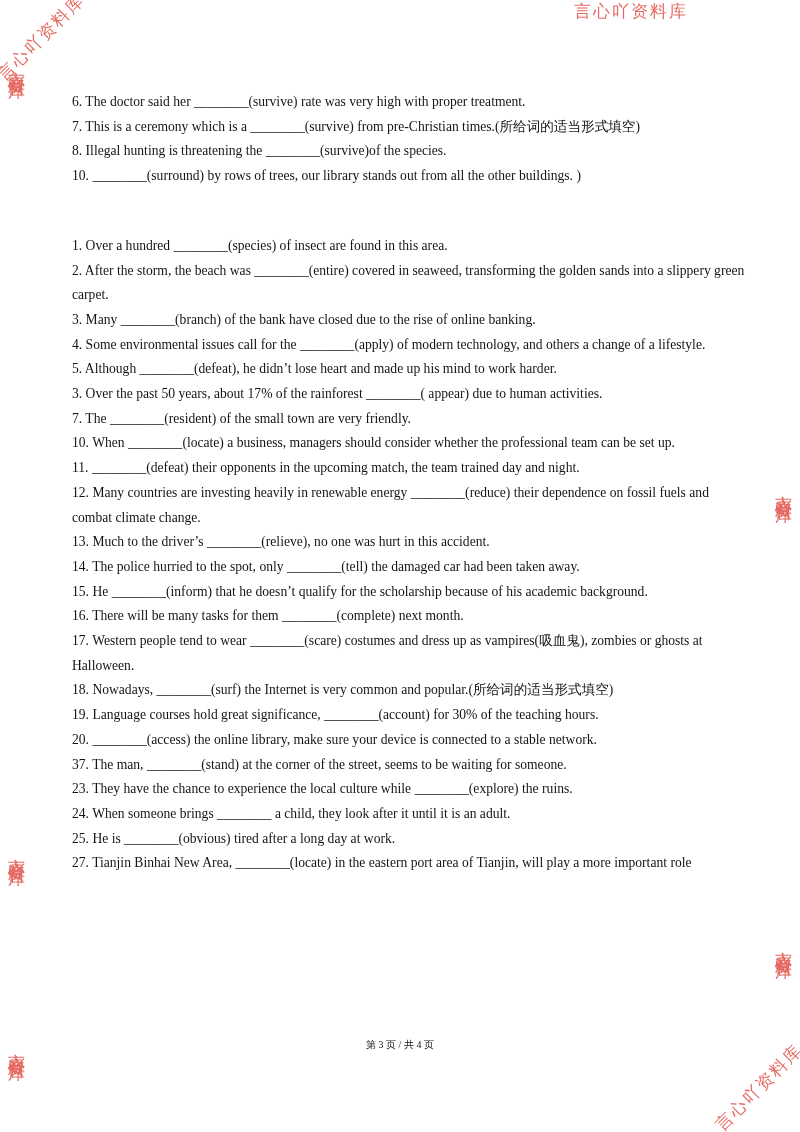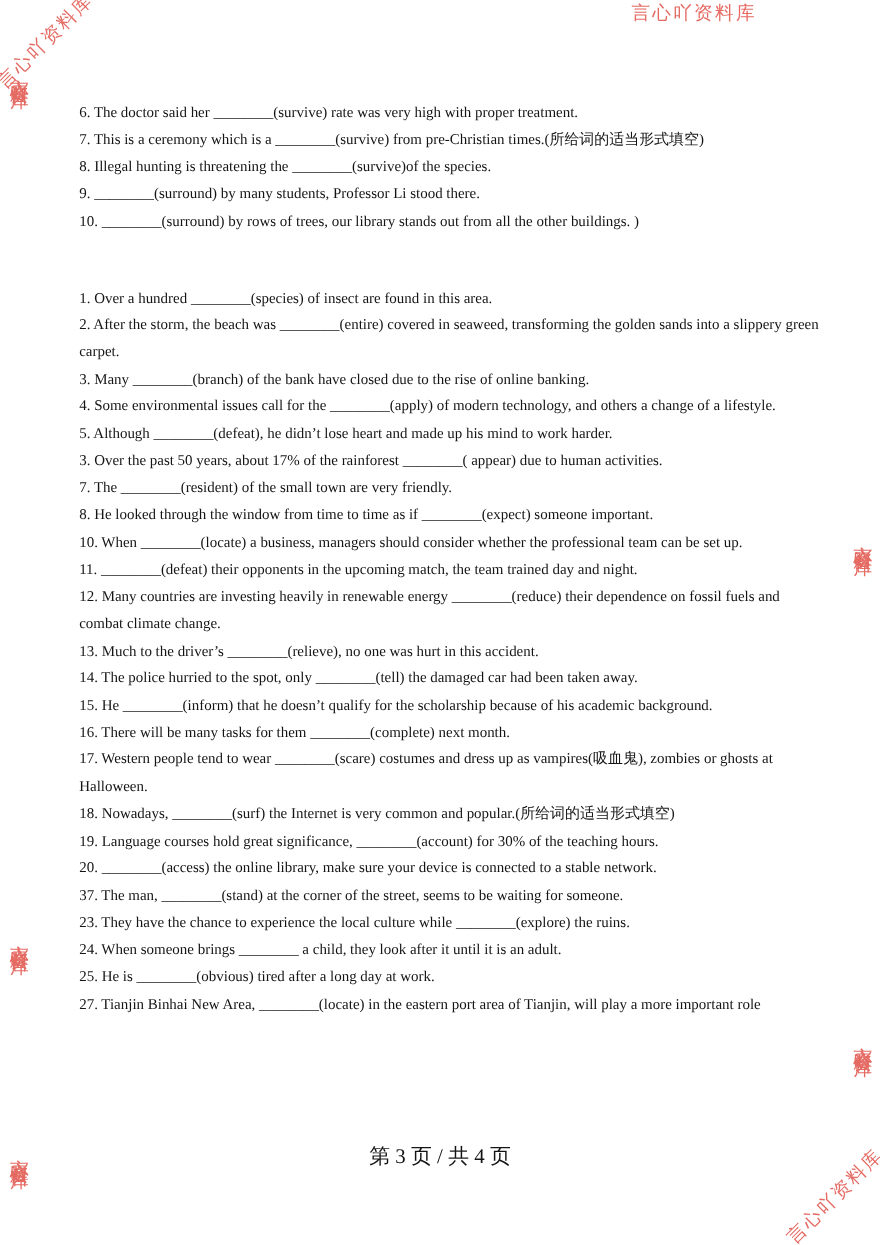--- a/index.html
+++ b/index.html
@@ -27,21 +27,21 @@
     padding: 0;
     text-align: left;
   }
   .section-gap { height: 45px; }
   .footer {
     position: absolute;
     top: 1038px;
     left: 0;
     right: 0;
     text-align: center;
-    font-size: 19px;
+    font-size: 10px;
     color: #141414;
   }
   .wm {
     position: absolute;
     color: #e25a52;
     font-size: 17px;
     letter-spacing: 2px;
     font-family: "DejaVu Sans", sans-serif;
     opacity: 0.9;
     white-space: nowrap;
@@ -69,33 +69,31 @@
   <div class="wm v v-r1">言心吖资料库</div>
   <div class="wm v v-r2">言心吖资料库</div>
   <div class="wm v v-bl">言心吖资料库</div>
   <div class="wm diag-br">言心吖资料库</div>
 
   <div class="content">
 
     <p class="q">6. The doctor said her ________(survive) rate was very high with proper treatment.</p>
     <p class="q">7. This is a ceremony which is a ________(survive) from pre-Christian times.(所给词的适当形式填空)</p>
     <p class="q">8. Illegal hunting is threatening the ________(survive)of the species.</p>
-    <p class="q">9. ________(surround) by many students, Professor Li stood there.</p>
     <p class="q">10. ________(surround) by rows of trees, our library stands out from all the other buildings. )</p>
 
     <div class="section-gap"></div>
 
     <p class="q">1. Over a hundred ________(species) of insect are found in this area.</p>
     <p class="q">2. After the storm, the beach was ________(entire) covered in seaweed, transforming the golden sands into a slippery green carpet.</p>
     <p class="q">3. Many ________(branch) of the bank have closed due to the rise of online banking.</p>
     <p class="q">4. Some environmental issues call for the ________(apply) of modern technology, and others a change of a lifestyle.</p>
     <p class="q">5. Although ________(defeat), he didn’t lose heart and made up his mind to work harder.</p>
     <p class="q">3. Over the past 50 years, about 17% of the rainforest ________( appear) due to human activities.</p>
     <p class="q">7. The ________(resident) of the small town are very friendly.</p>
-    <p class="q">8. He looked through the window from time to time as if ________(expect) someone important.</p>
     <p class="q">10. When ________(locate) a business, managers should consider whether the professional team can be set up.</p>
     <p class="q">11. ________(defeat) their opponents in the upcoming match, the team trained day and night.</p>
     <p class="q">12. Many countries are investing heavily in renewable energy ________(reduce) their dependence on fossil fuels and combat climate change.</p>
     <p class="q">13. Much to the driver’s ________(relieve), no one was hurt in this accident.</p>
     <p class="q">14. The police hurried to the spot, only ________(tell) the damaged car had been taken away.</p>
     <p class="q">15. He ________(inform) that he doesn’t qualify for the scholarship because of his academic background.</p>
     <p class="q">16. There will be many tasks for them ________(complete) next month.</p>
     <p class="q">17. Western people tend to wear ________(scare) costumes and dress up as vampires(吸血鬼), zombies or ghosts at Halloween.</p>
     <p class="q">18. Nowadays, ________(surf) the Internet is very common and popular.(所给词的适当形式填空)</p>
     <p class="q">19. Language courses hold great significance, ________(account) for 30% of the teaching hours.</p>

